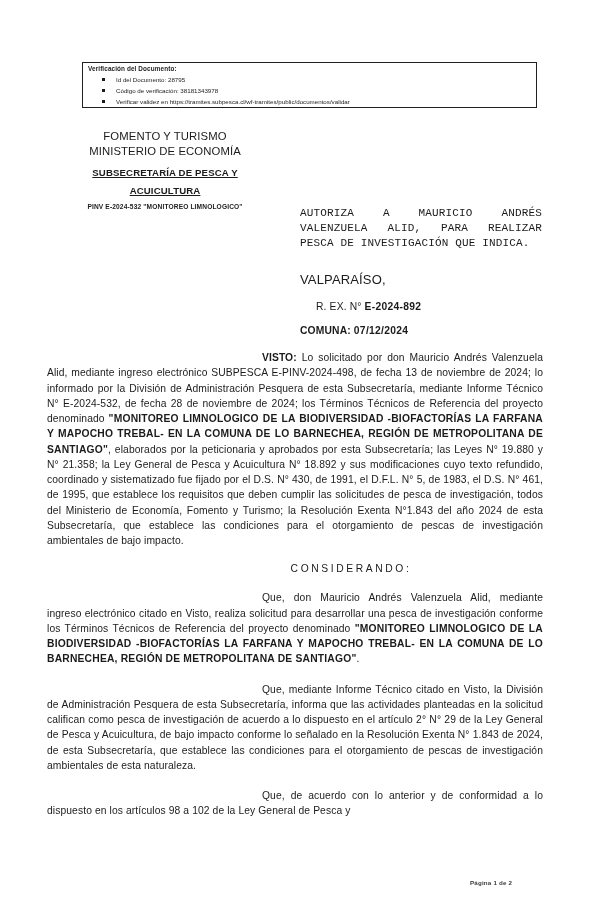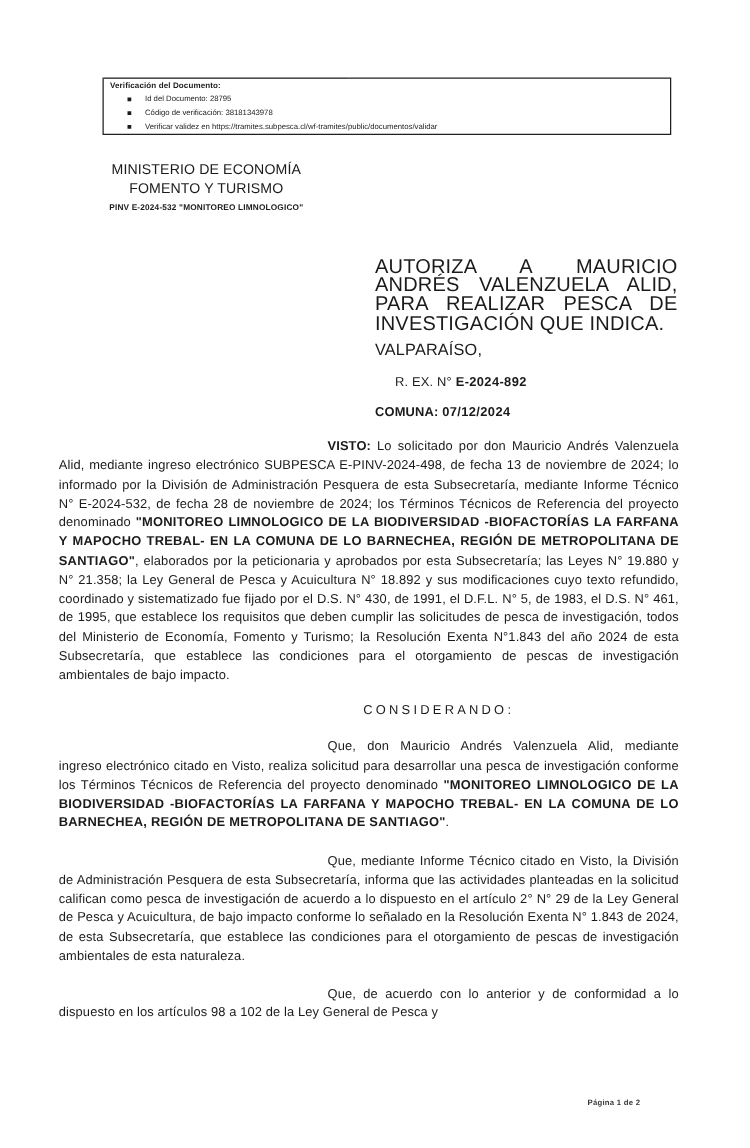--- a/index.html
+++ b/index.html
@@ -119,26 +119,27 @@
   }
 
   
   #subject-block {
     position: absolute;
     left: 300px;
     top: 206px;
     width: 242px;
   }
   #subject-text {
-    font-size: 16px;
+    font-size: 11px;
     line-height: 15.2px;
     text-align: justify;
     text-align-last: left;
     letter-spacing: 0.15px;
     color: #1b1b1b;
+    font-family: Liberation Mono, monospace;
   }
   #place-line {
     position: absolute;
     left: 300px;
     top: 272px;
     font-size: 13px;
     letter-spacing: 0.15px;
     color: #1b1b1b;
   }
   #res-line {
@@ -216,22 +217,26 @@
   <ul id="verif-list">
     <li><span class="bullet"></span><span>Id del Documento: 28795</span></li>
     <li><span class="bullet"></span><span>Código de verificación: 38181343978</span></li>
     <li><span class="bullet"></span><span>Verificar validez en https://tramites.subpesca.cl/wf-tramites/public/documentos/validar</span></li>
   </ul>
 </div>
 <div id="verif-notch"></div>
 <div id="verif-notch2"></div>
 
 <div id="letterhead">
+  <div class="lh-line">FOMENTO Y TURISMO</div>
   <div class="lh-line">MINISTERIO DE ECONOMÍA</div>
-  <div class="lh-line">FOMENTO Y TURISMO</div>
+  <div id="lh-sub">
+    <div><span class="lh-sub-line">SUBSECRETARÍA DE PESCA Y</span></div>
+    <div><span class="lh-sub-line">ACUICULTURA</span></div>
+  </div>
   <div id="lh-pinv">PINV E-2024-532 "MONITOREO LIMNOLOGICO"</div>
 </div>
 
 <div id="subject-block">
   <div id="subject-text">AUTORIZA A MAURICIO ANDRÉS VALENZUELA ALID, PARA REALIZAR PESCA DE INVESTIGACIÓN QUE INDICA.</div>
 </div>
 <div id="place-line">VALPARAÍSO,</div>
 <div id="res-line">
   <span class="lbl">R. EX. N°</span>
   <span class="val">E-2024-892</span>

